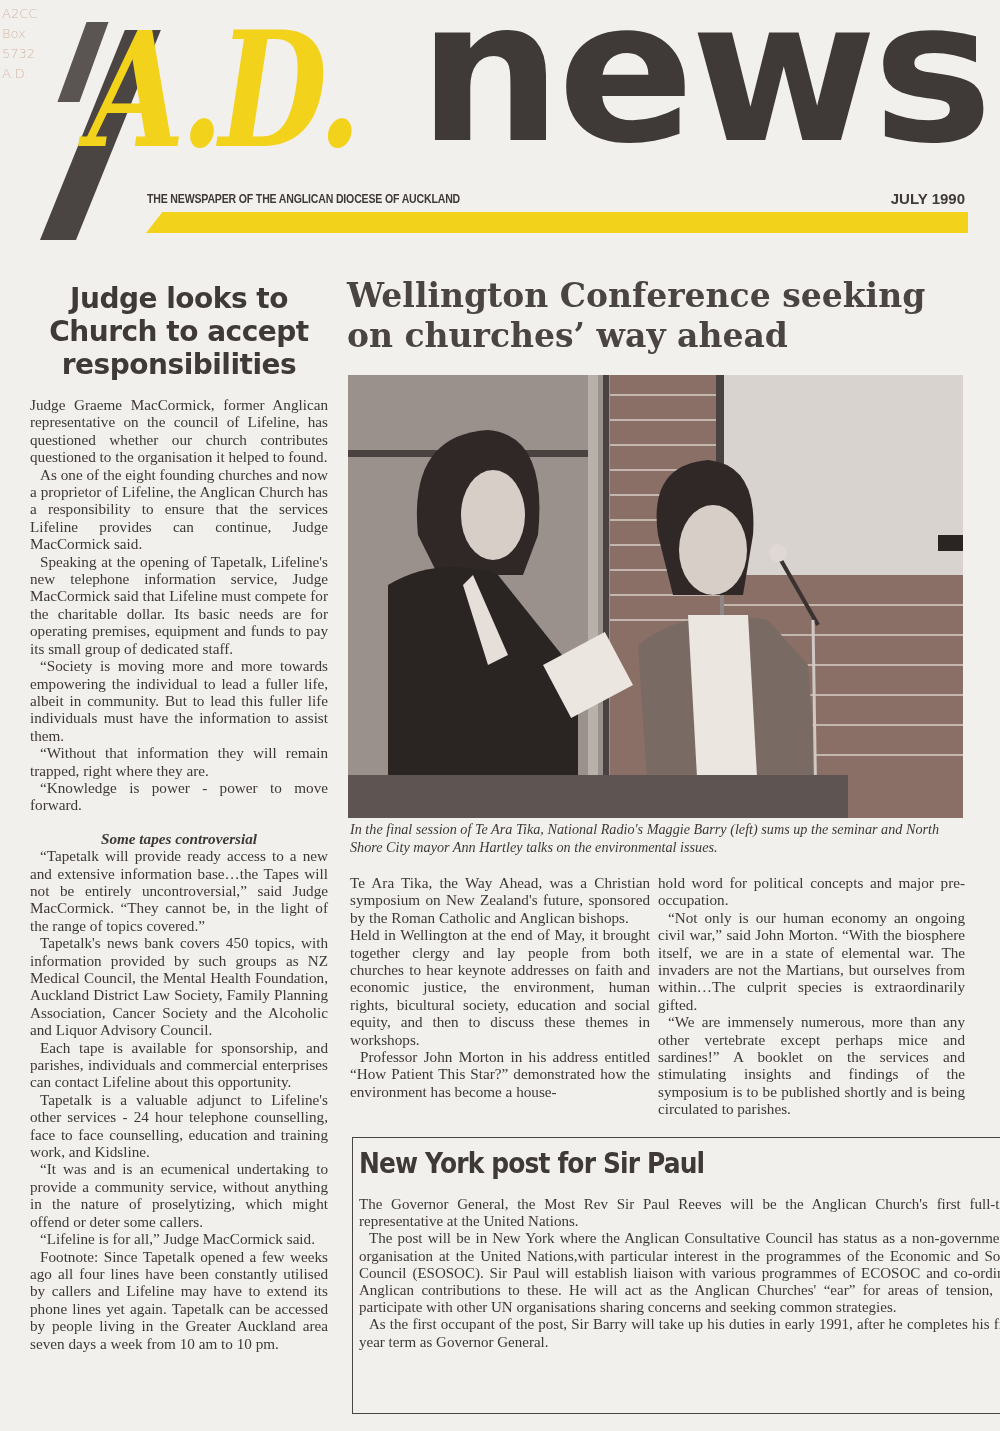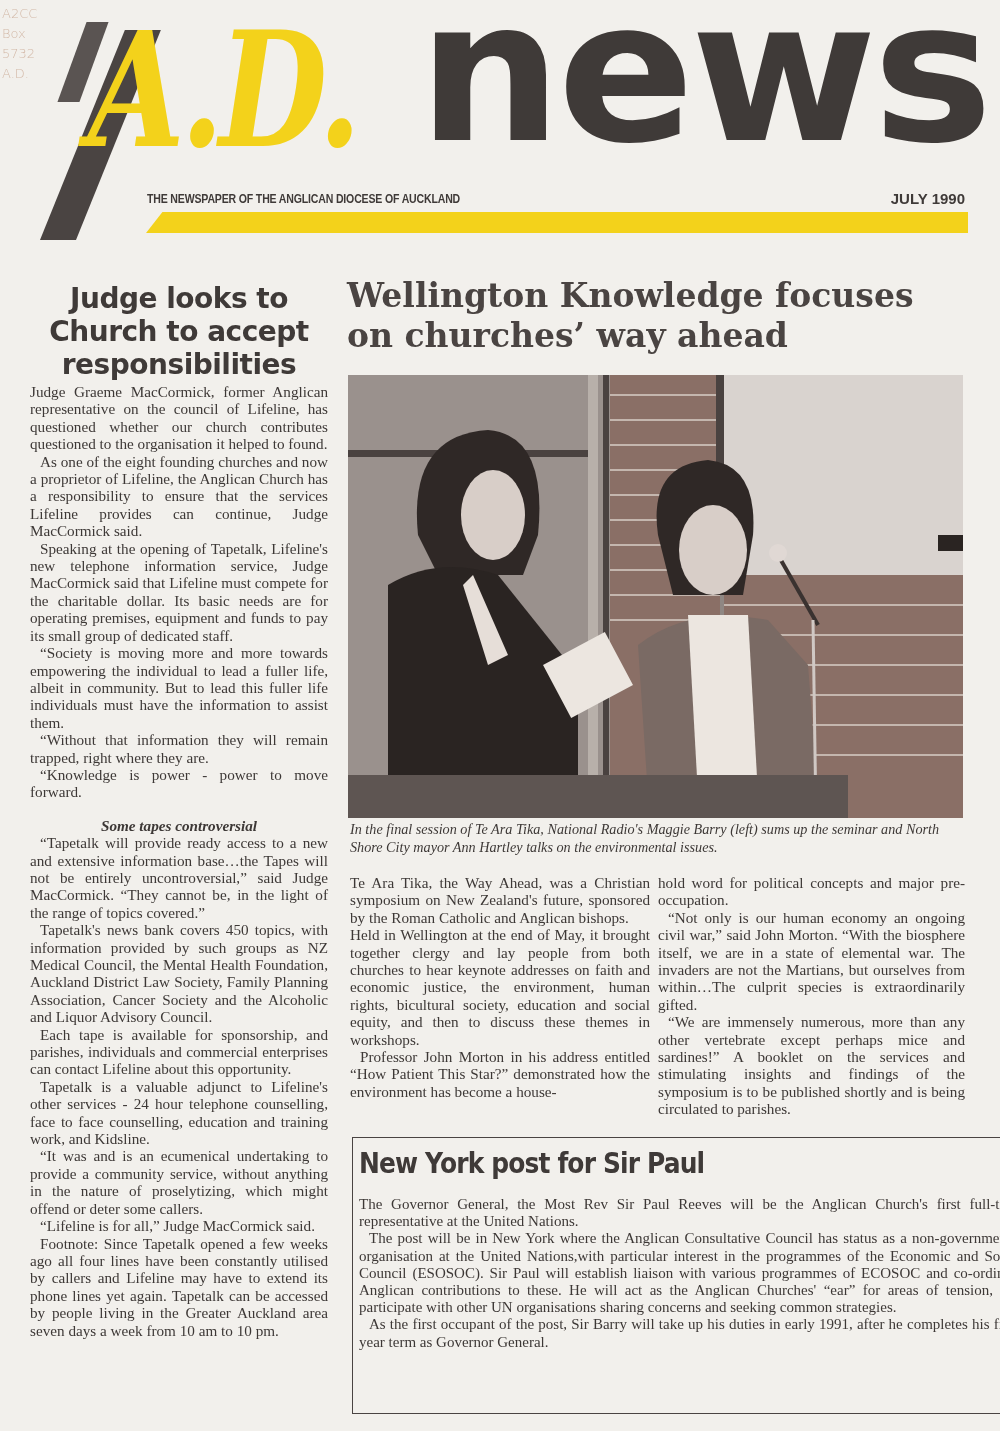--- a/index.html
+++ b/index.html
@@ -47,21 +47,21 @@
   }
   .yellow-bar {
     position: absolute; left: 146px; top: 212px; width: 822px; height: 21px;
     background: #f3d21b; clip-path: polygon(2% 0, 100% 0, 100% 100%, 0 100%);
   }
 
   
   .left-col { position: absolute; left: 30px; top: 282px; width: 298px; }
   .left-headline {
     font-family: "DejaVu Sans", sans-serif; font-weight: bold; font-size: 28px;
-    line-height: 33px; text-align: center; color: #3f3a38; margin-bottom: 2px;
+    line-height: 33px; text-align: center; color: #3f3a38; margin-bottom: 15px;
     letter-spacing: -0.5px;
   }
   .body-text p {
     font-size: 15.2px; line-height: 17.4px; text-align: justify; color: #3d3836;
     text-indent: 10px;
   }
   .body-text p.noindent { text-indent: 0; }
   .subhead {
     font-style: italic; font-weight: bold; text-align: center; font-size: 15.2px;
     line-height: 17.4px; margin-top: 16px;
@@ -130,21 +130,21 @@
     <p>“Tapetalk will provide ready access to a new and extensive information base…the Tapes will not be entirely uncontroversial,” said Judge MacCormick. “They cannot be, in the light of the range of topics covered.”</p>
     <p>Tapetalk's news bank covers 450 topics, with information provided by such groups as NZ Medical Council, the Mental Health Foundation, Auckland District Law Society, Family Planning Association, Cancer Society and the Alcoholic and Liquor Advisory Council.</p>
     <p>Each tape is available for sponsorship, and parishes, individuals and commercial enterprises can contact Lifeline about this opportunity.</p>
     <p>Tapetalk is a valuable adjunct to Lifeline's other services - 24 hour telephone counselling, face to face counselling, education and training work, and Kidsline.</p>
     <p>“It was and is an ecumenical undertaking to provide a community service, without anything in the nature of proselytizing, which might offend or deter some callers.</p>
     <p>“Lifeline is for all,” Judge MacCormick said.</p>
     <p>Footnote: Since Tapetalk opened a few weeks ago all four lines have been constantly utilised by callers and Lifeline may have to extend its phone lines yet again. Tapetalk can be accessed by people living in the Greater Auckland area seven days a week from 10 am to 10 pm.</p>
   </div>
 </article>
 
-<h1 class="main-headline">Wellington Knowledge focuses on churches’ way ahead</h1>
+<h1 class="main-headline">Wellington Conference seeking on churches’ way ahead</h1>
 
 <figure class="photo" title="Two women at a lectern with microphones in front of a brick wall">
   <svg width="615" height="443" viewBox="0 0 615 443">
     <rect width="615" height="443" fill="#8f8783"></rect>
 
     <rect x="0" y="0" width="300" height="443" fill="#9a918d"></rect>
     <rect x="0" y="75" width="250" height="7" fill="#4a4240"></rect>
     <rect x="240" y="0" width="10" height="443" fill="#b8b0aa"></rect>
     <rect x="255" y="0" width="6" height="443" fill="#4a4240"></rect>
 

